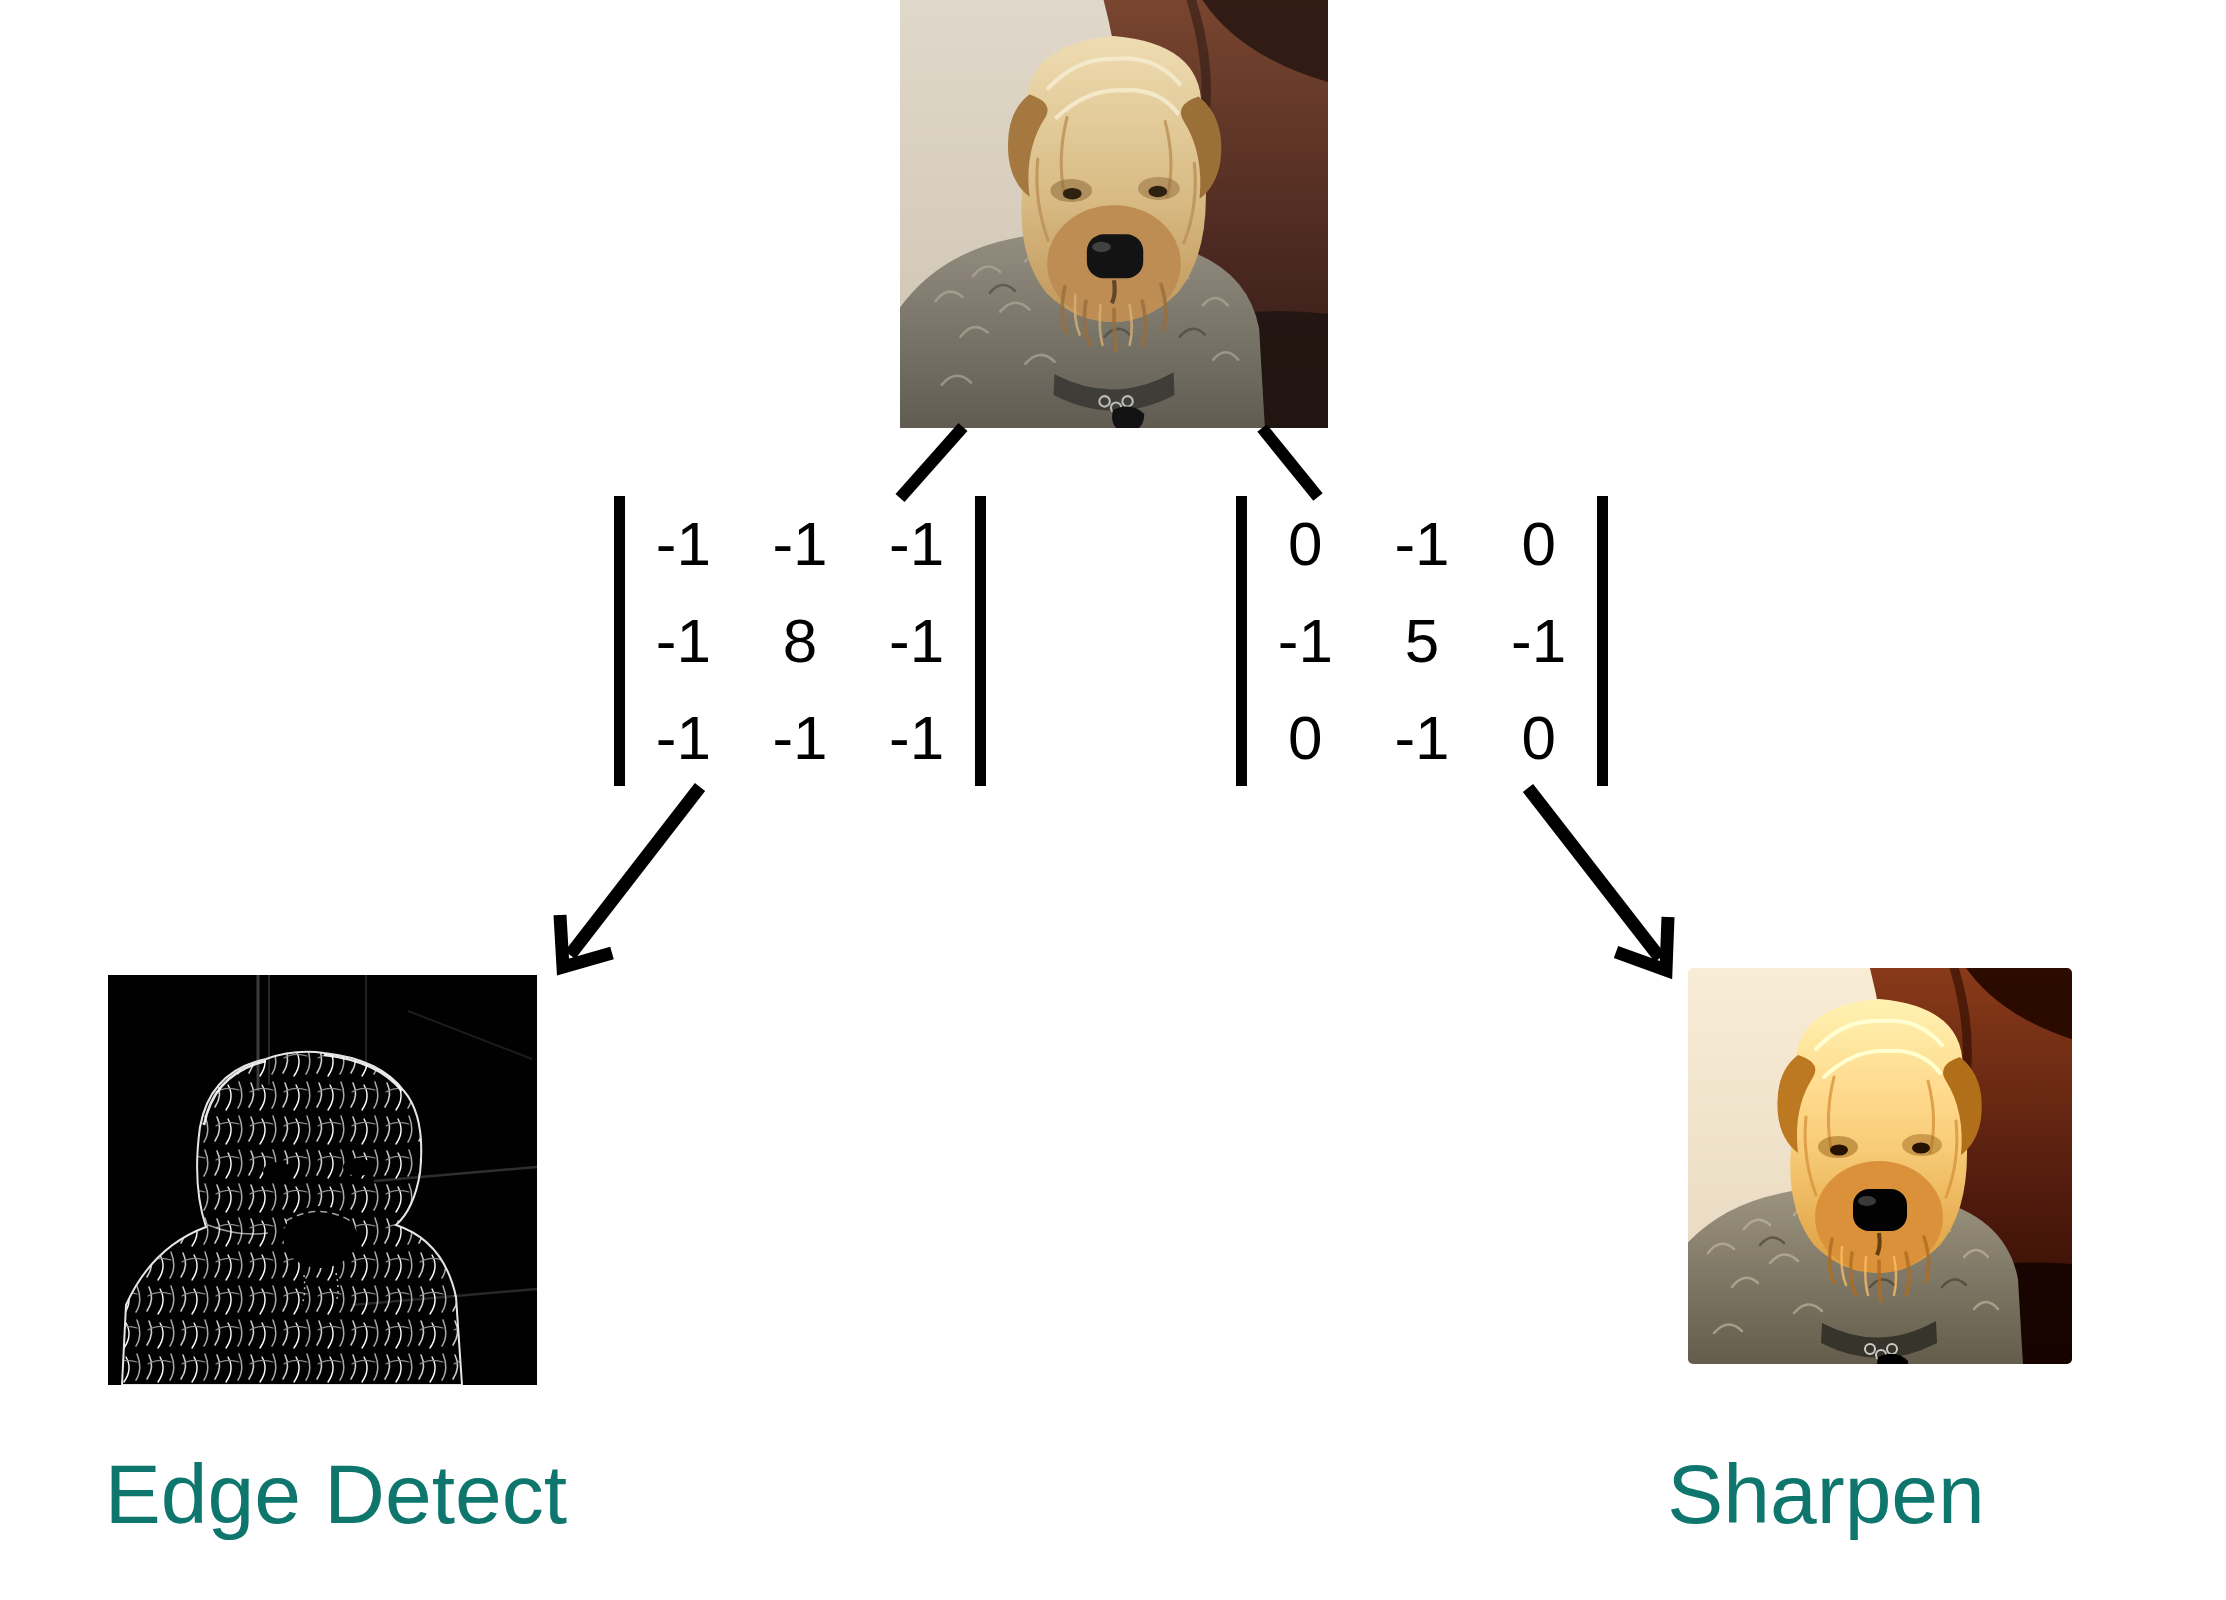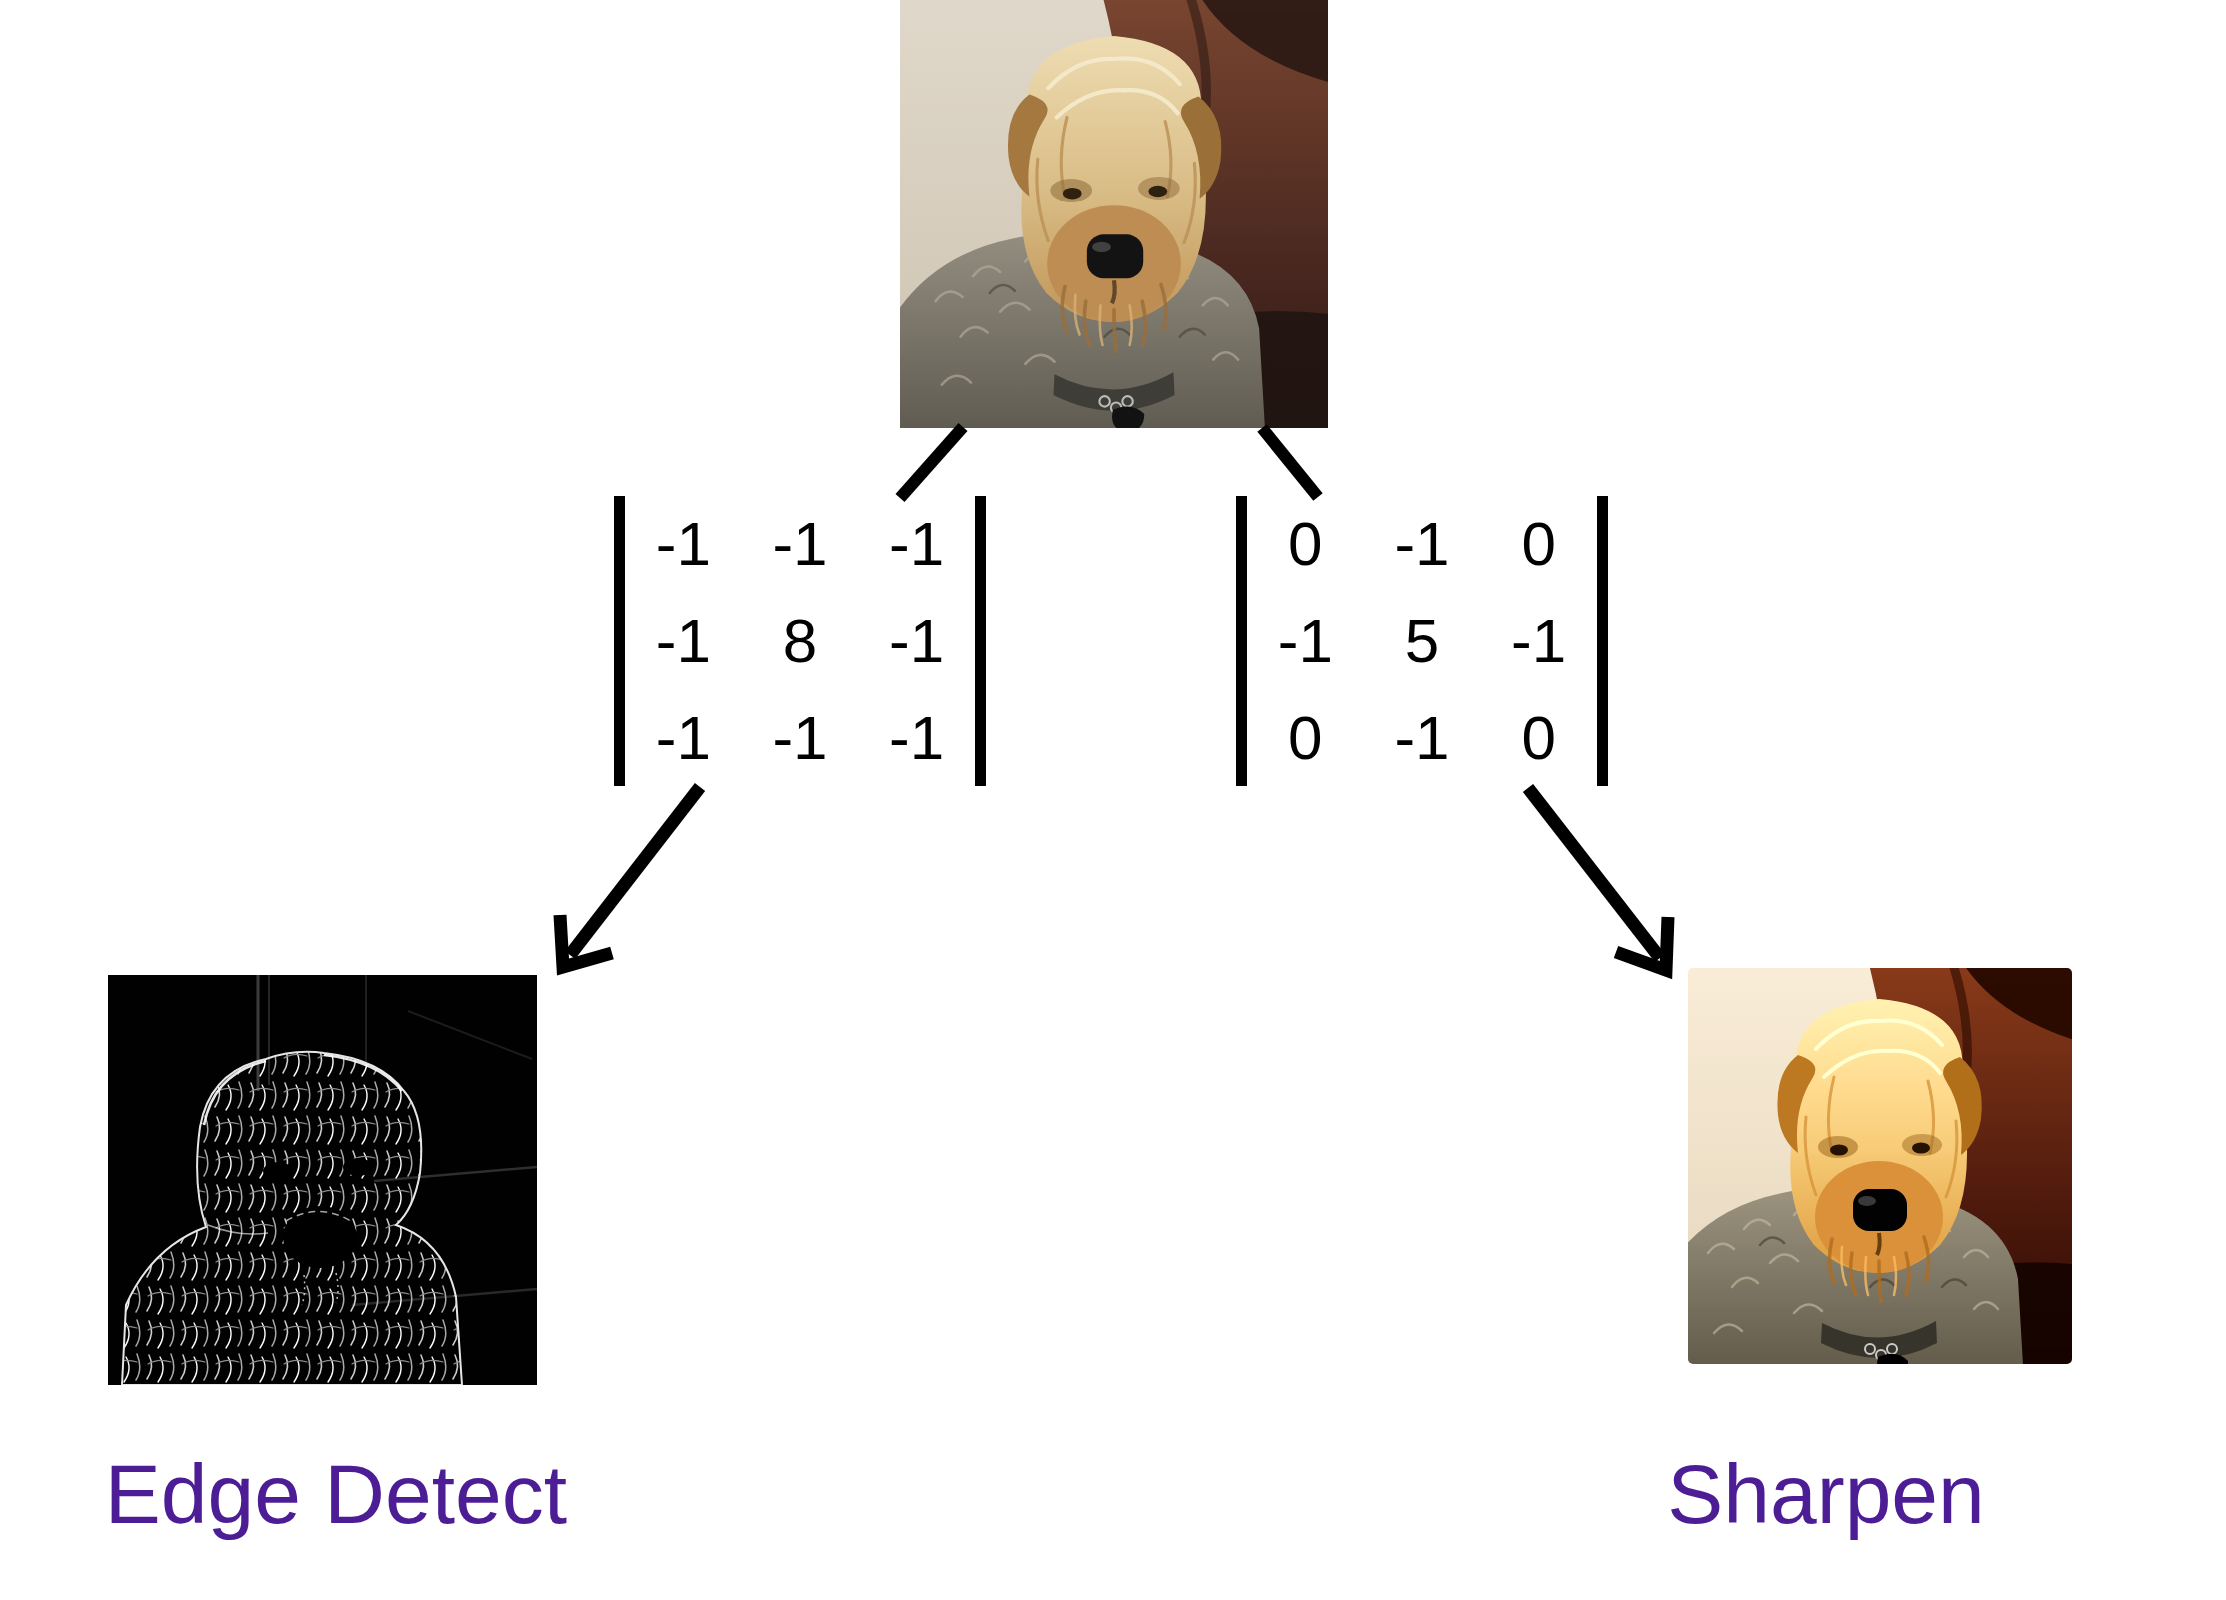--- a/index.html
+++ b/index.html
@@ -20,21 +20,21 @@
     display:grid;grid-template-columns:repeat(3,1fr);grid-template-rows:repeat(3,1fr);
   }
   #matrix-edge{left:614px;top:496px;}
   #matrix-sharpen{left:1236px;top:496px;}
   .cell{
     display:flex;align-items:center;justify-content:center;
     font-size:62px;color:#000;line-height:1;
   }
   .caption{
     position:absolute;top:1448px;width:500px;text-align:center;
-    font-size:84px;color:#4c1d95;line-height:1.1;white-space:nowrap;
+    font-size:84px;color:#0f766e;line-height:1.1;white-space:nowrap;
   }
   #cap-edge{left:86px;}
   #cap-sharpen{left:1576px;}
   .defs{position:absolute;width:0;height:0;overflow:hidden;}
 </style>
 </head>
 <body>
 
 <svg class="defs" aria-hidden="true">
   <defs>

